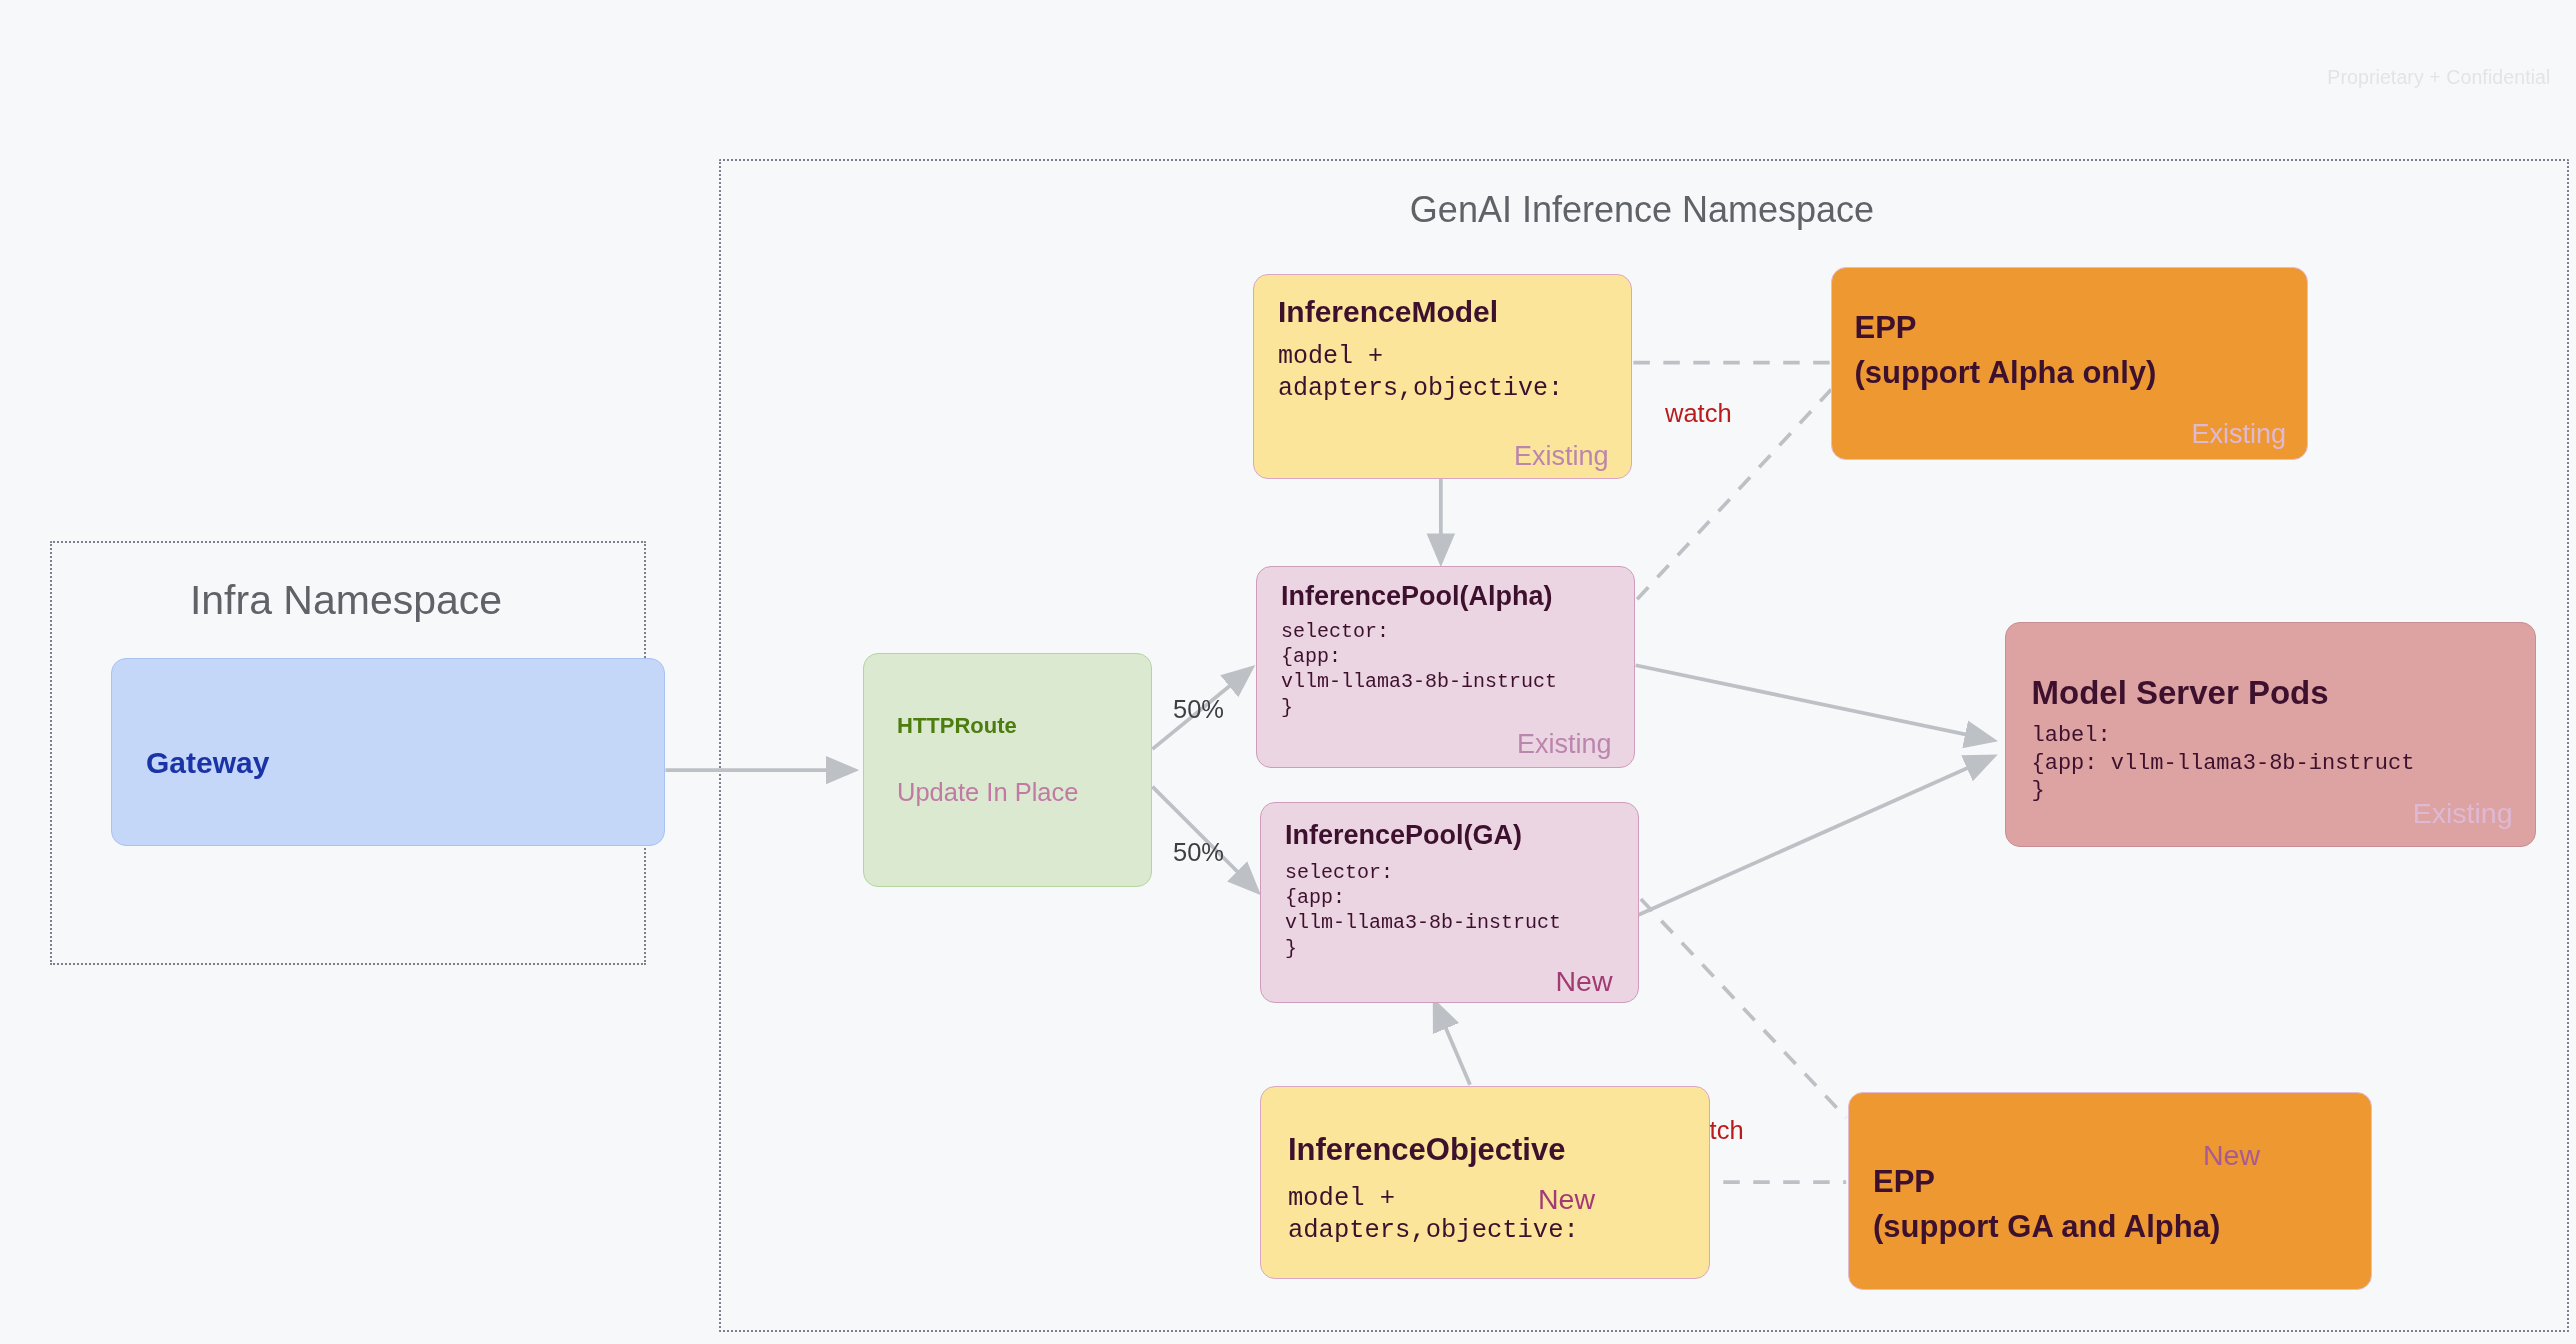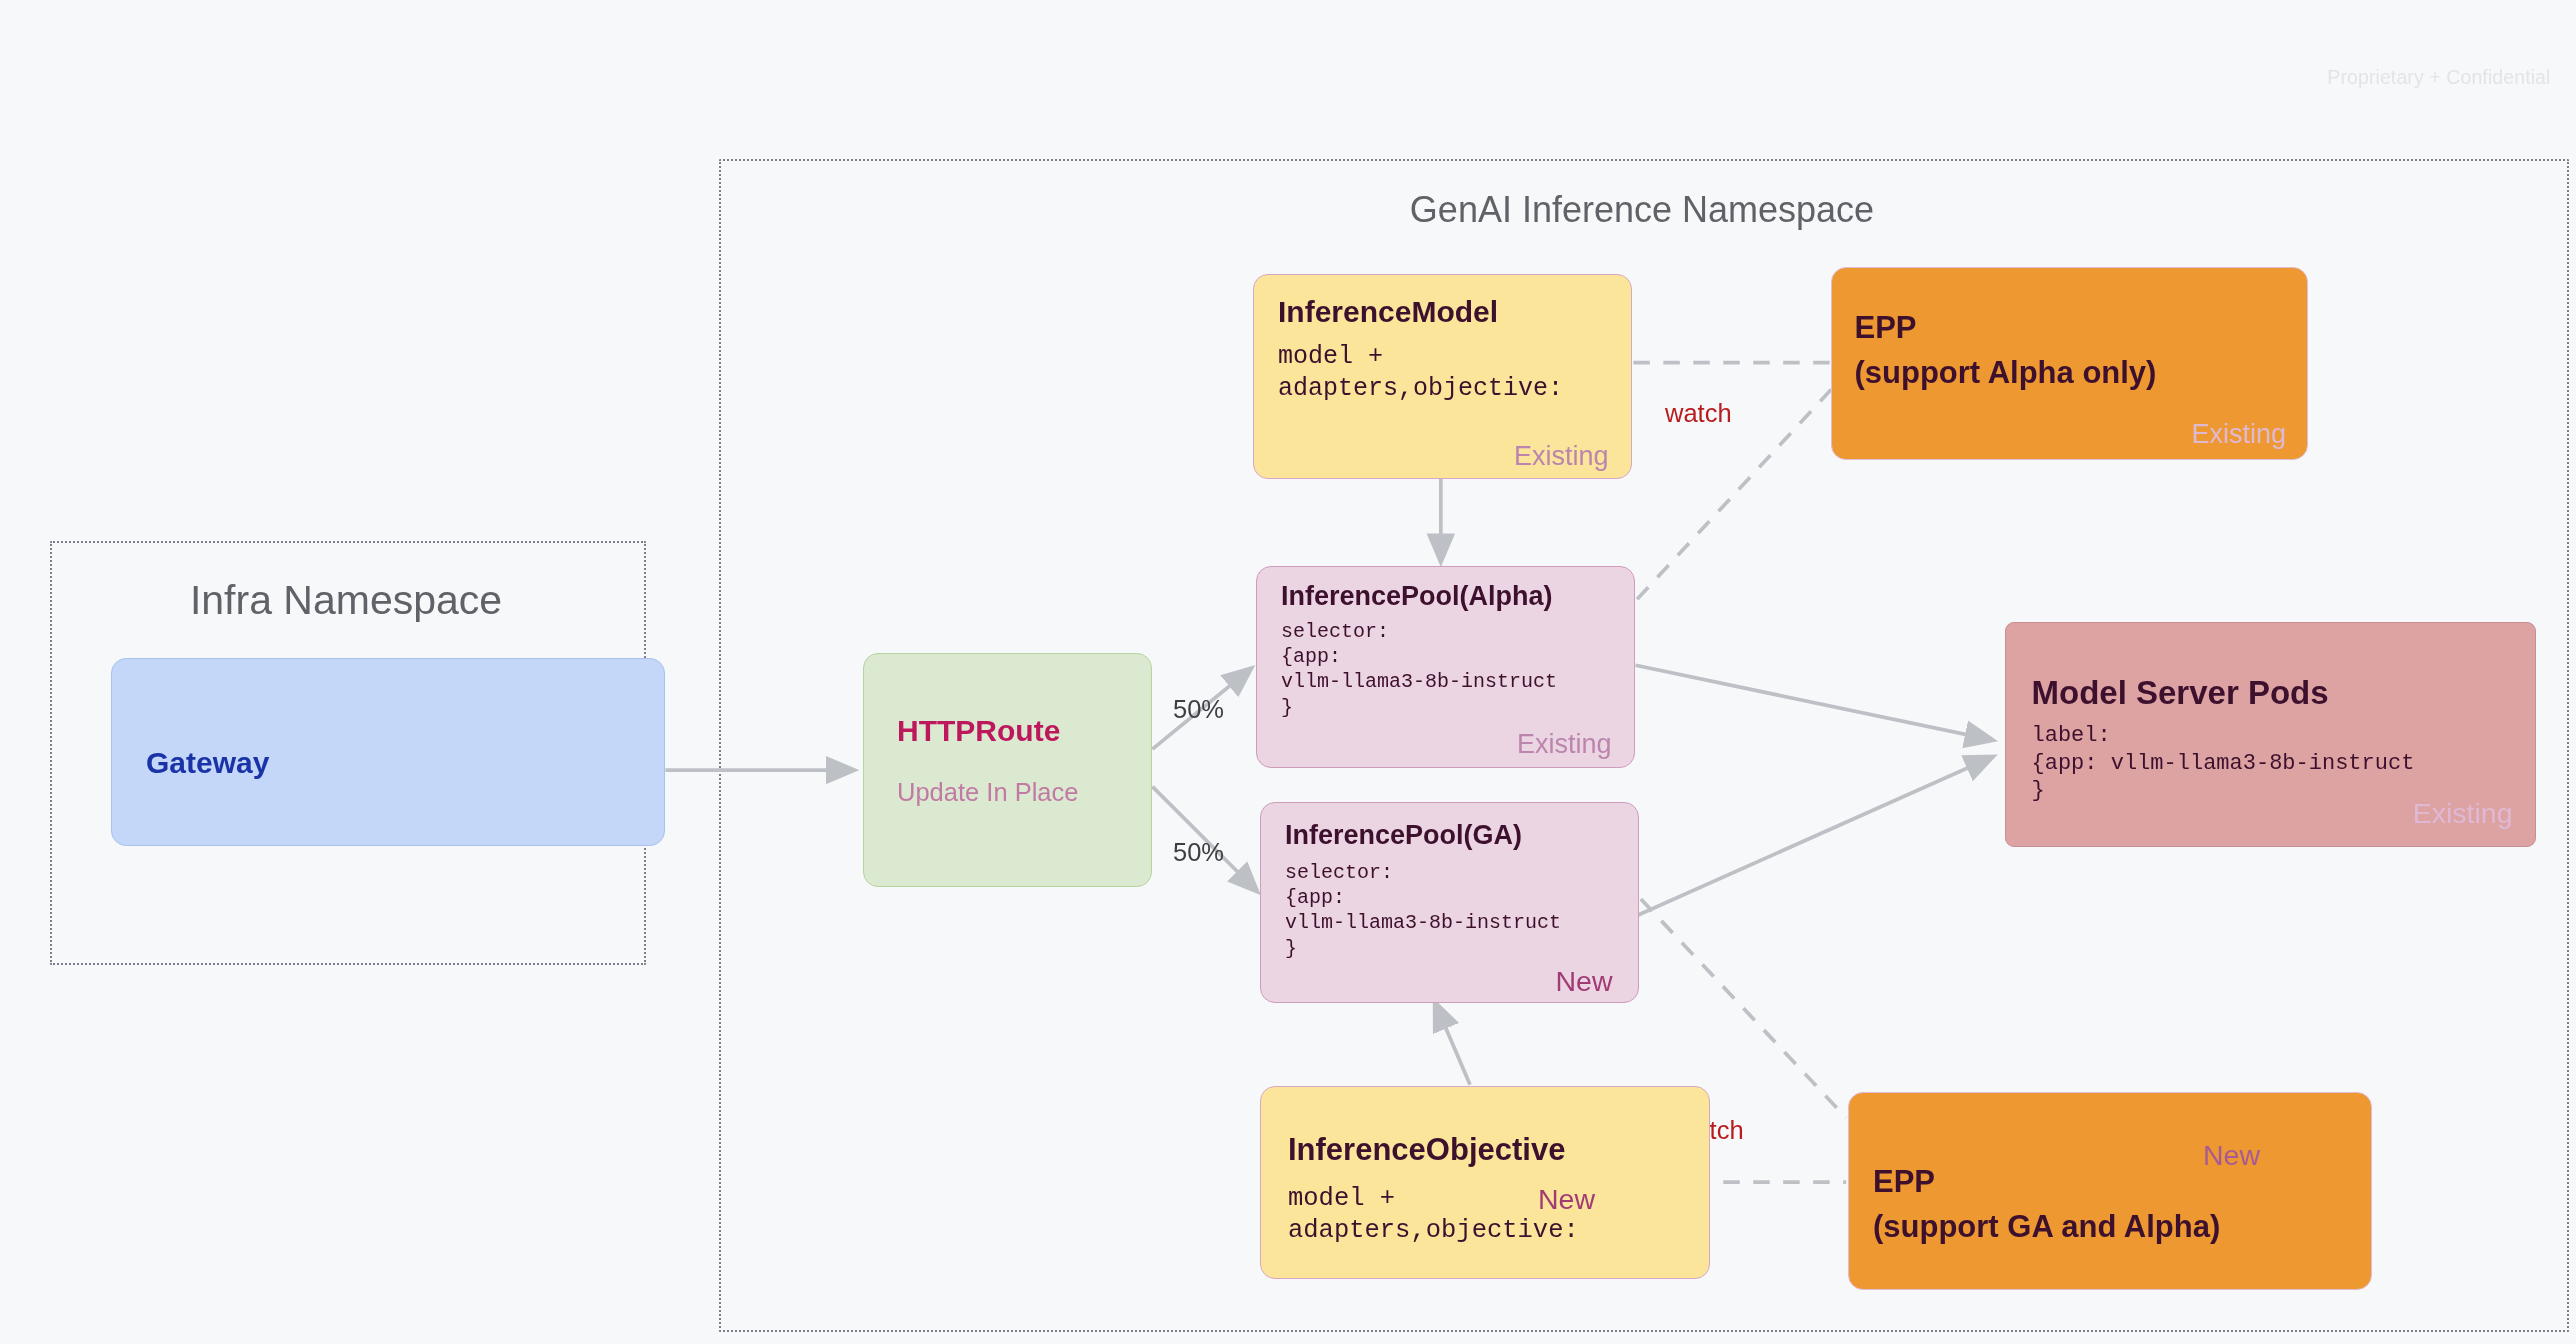--- a/index.html
+++ b/index.html
@@ -15,21 +15,21 @@
   .node .title{font-weight:bold;line-height:1.12;}
   .node .code{font-family:"Liberation Mono",monospace;line-height:1.26;white-space:pre-wrap;word-break:break-word;}
   .tag{position:absolute;white-space:nowrap;}
 
   
   #gateway{background:#c5d7f8;border:1.5px solid #aac2f0;}
   #gateway .title{color:#1a34a8;font-size:30px;position:absolute;left:34px;top:87px;}
 
   
   #httproute{background:#dbe9d0;border:1.5px solid #b6d49d;}
-  #httproute .title{color:#be185d;font-size:30px;position:absolute;left:33px;top:60px;}
+  #httproute .title{color:#4d7c0f;font-size:22px;position:absolute;left:33px;top:60px;}
   #httproute .sub{position:absolute;left:33px;top:124px;font-size:25.5px;color:#c07aa4;}
 
   
   .card-yellow{background:#fbe59a;border:1.5px solid #d9a6c4;}
   .card-pink{background:#ecd5e2;border:1.5px solid #cf9cbc;}
   .card-orange{background:#ee9831;border:1.5px solid #e2bcd4;}
   .card-rose{background:#dda2a2;border:1.5px solid #c78e96;}
 
   .card-yellow .title,.card-pink .title,.card-orange .title,.card-rose .title{color:#3d112e;}
   .card-yellow .code,.card-pink .code,.card-rose .code{color:#3d112e;}
@@ -115,21 +115,21 @@
 
   <div class="node card-pink" style="left:1256px;top:566px;width:379px;height:202px;">
     <div class="title" style="position:absolute;left:24px;top:13.5px;font-size:27px;">InferencePool(Alpha)</div>
     <div class="code" style="position:absolute;left:24px;top:52px;width:337px;font-size:20px;">selector:
 {app:
 vllm-llama3-8b-instruct
 }</div>
     <div class="tag badge-existing" style="right:22.5px;bottom:7.5px;font-size:27px;">Existing</div>
   </div>
 
-  <div class="node card-rose" style="left:2005px;top:622px;width:531px;height:225px;border-radius:9px;">
+  <div class="node card-rose" style="left:2005px;top:622px;width:531px;height:225px;">
     <div class="title" style="position:absolute;left:25.5px;top:52px;font-size:33px;">Model Server Pods</div>
     <div class="code" style="position:absolute;left:25.5px;top:99px;width:465px;font-size:22px;">label:
 {app: vllm-llama3-8b-instruct
 }</div>
     <div class="tag badge-existing-light" style="right:22.5px;bottom:16.5px;font-size:28.5px;">Existing</div>
   </div>
 
   <div class="node card-pink" style="left:1260px;top:802px;width:379px;height:201px;">
     <div class="title" style="position:absolute;left:24px;top:16.5px;font-size:27px;">InferencePool(GA)</div>
     <div class="code" style="position:absolute;left:24px;top:57px;width:337px;font-size:20px;">selector:

